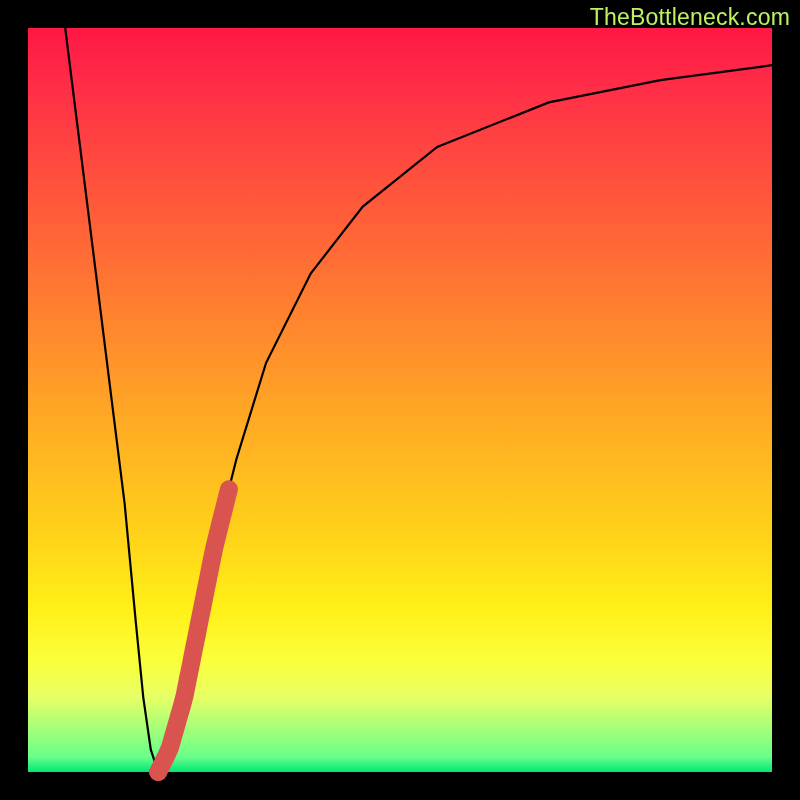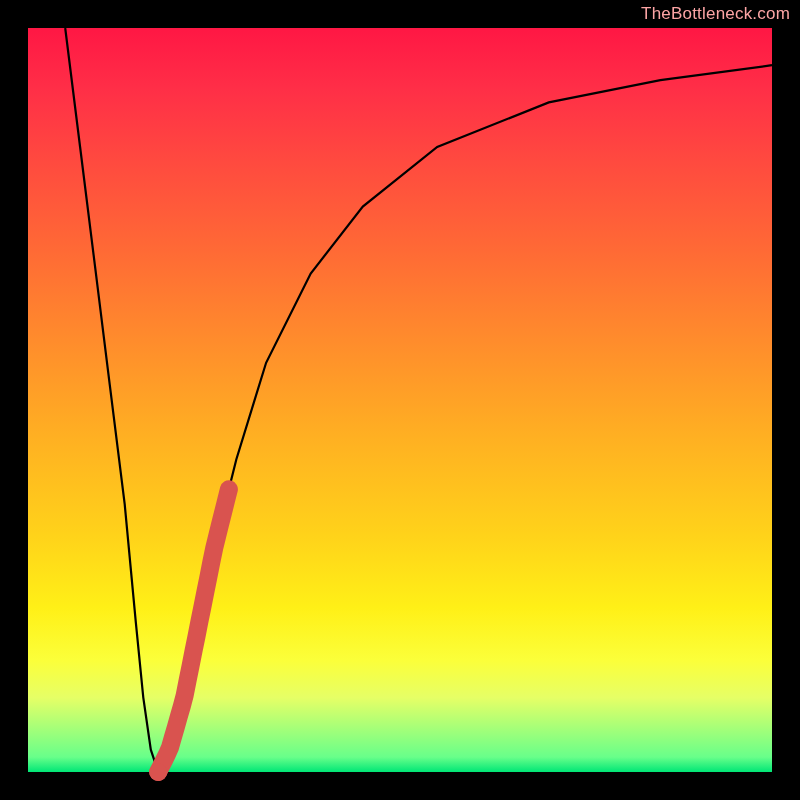--- a/index.html
+++ b/index.html
@@ -35,22 +35,22 @@
       #fbff3a 85%,
       #e6ff66 90%,
       #68ff8a 98%,
       #00e676 100%
     );
   }
   .watermark {
     position: absolute;
     top: 4px;
     right: 10px;
-    color: #fca5a5;
-    font-size: 17px;
+    color: #bef264;
+    font-size: 23px;
     font-weight: 500;
     letter-spacing: 0.2px;
     user-select: none;
   }
   svg.curve {
     position: absolute;
     left: 0;
     top: 0;
     width: 744px;
     height: 744px;

